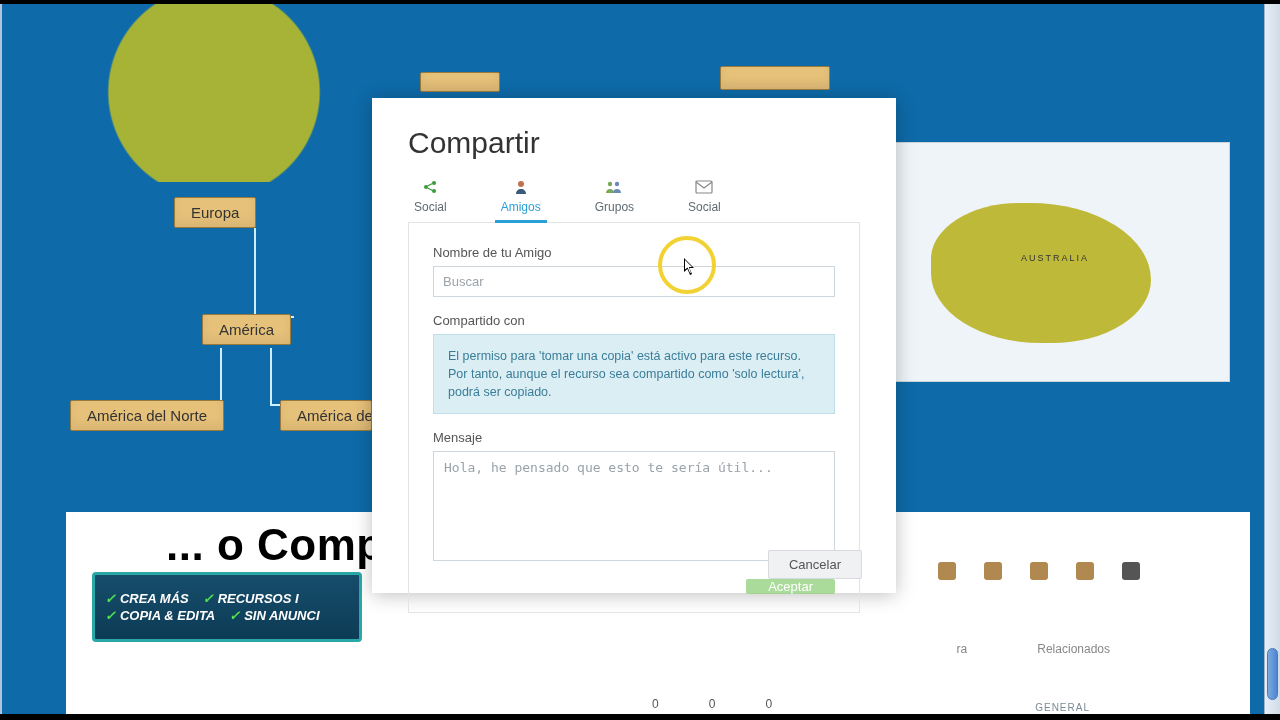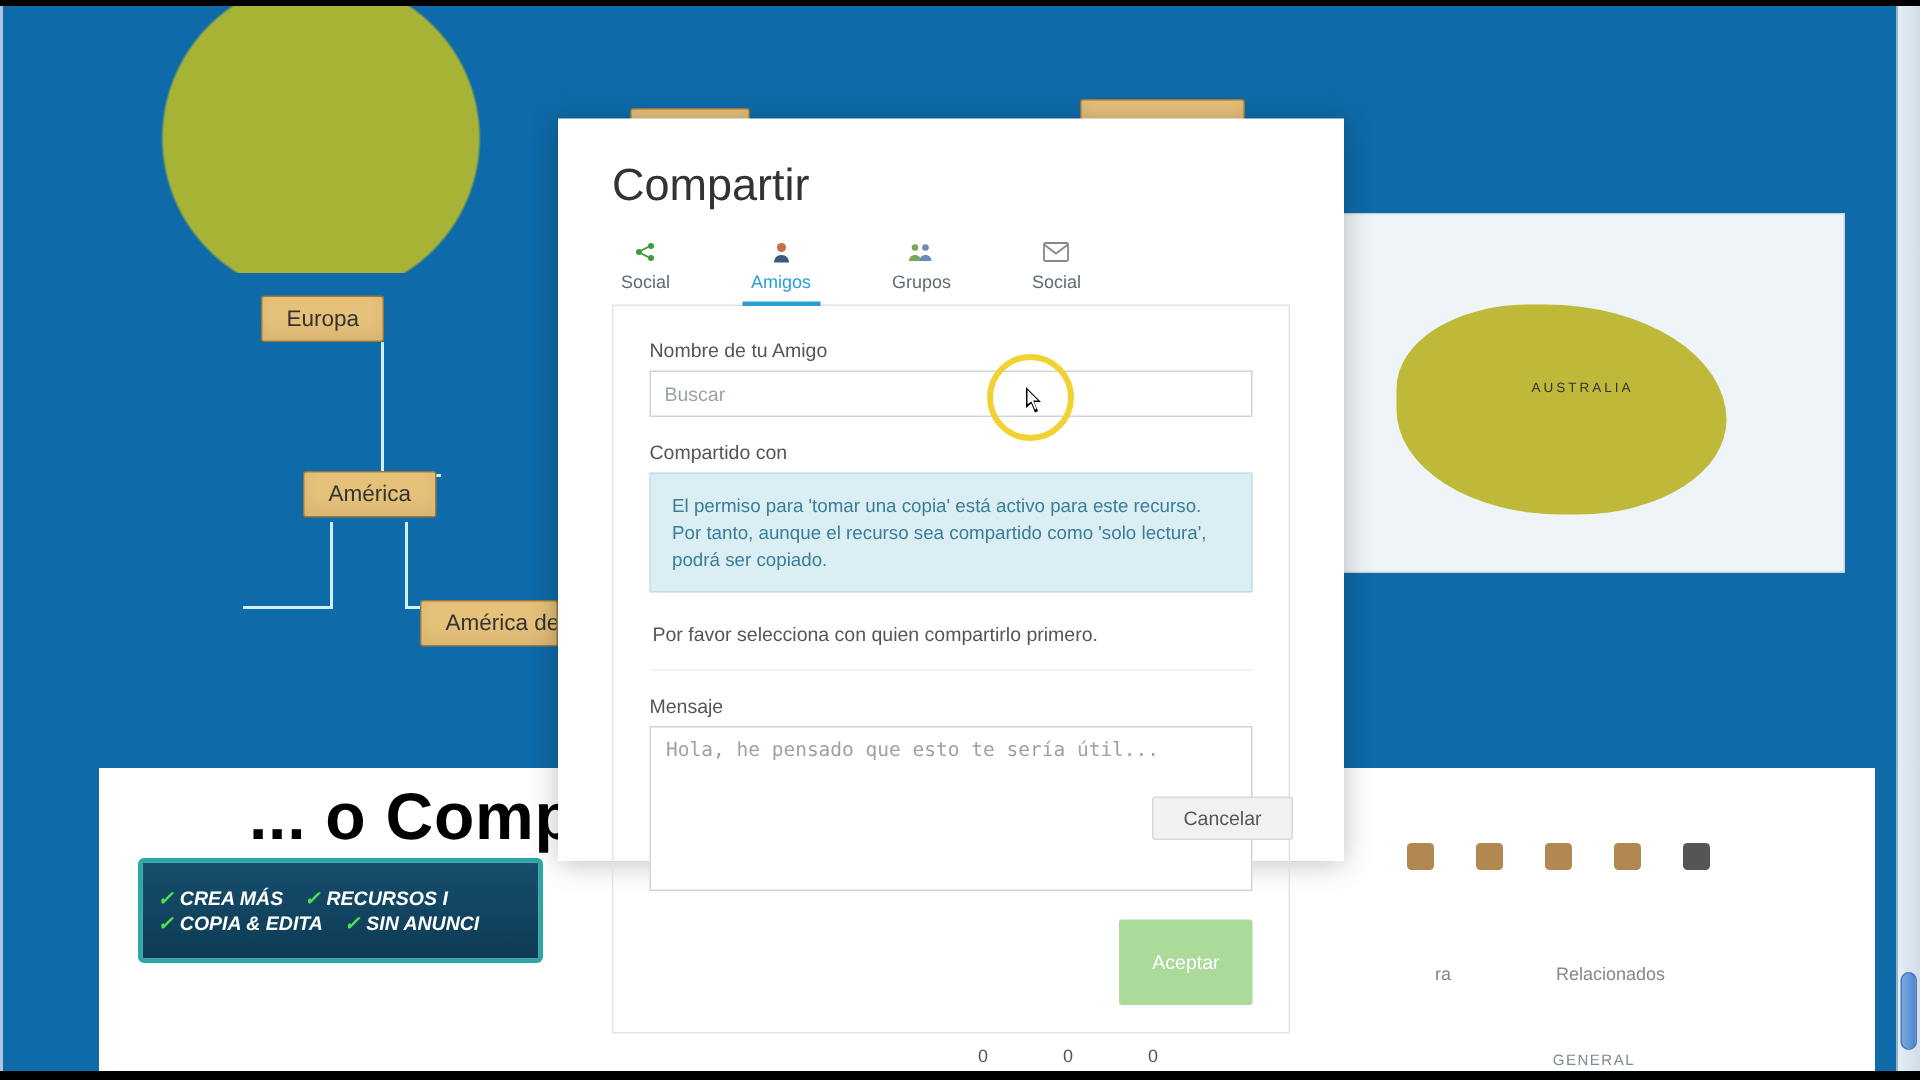--- a/index.html
+++ b/index.html
@@ -86,21 +86,21 @@
   .c1{ top:226px; left:252px; width:40px; height:90px;}
   .c2{ top:346px; left:160px; width:60px; height:58px; border-left:none; border-right:2px solid #cfeeff;}
   .c3{ top:346px; left:268px; width:50px; height:58px;}
   
   .caption{
     position:absolute; left:166px; top:520px; font-family: Arial Black, Arial, sans-serif;
     font-weight:900; font-size:44px; color:#000; letter-spacing:0.5px;
   }
   
   .modal{
-    position:absolute; left:372px; top:79px; width:524px; height:495px;
+    position:absolute; left:372px; top:98px; width:524px; height:495px;
     background:#fff; box-shadow:0 2px 18px rgba(0,0,0,.25);
     padding:28px 36px 14px;
   }
   .modal h1{
     font-weight:400; font-size:30px; color:#333; margin-bottom:18px;
   }
   .tabs{
     display:flex; gap:54px; padding:0 6px;
   }
   .tab{
@@ -130,21 +130,21 @@
   .plain-note{
     font-size:13px; color:#555; padding:20px 2px 16px; border-bottom:1px solid #eee;
   }
   .textarea{
     width:100%; height:110px; border:1px solid #cfd6db; padding:8px 10px;
     font-size:13px; resize:none; color:#333;
   }
   .textarea::placeholder{ color:#9aa3aa;}
   .accept-btn{
     float:right; margin-top:14px; background:#8fcf7a; color:#fff;
-    border:none; padding:21px 22px; font-size:13px; border-radius:2px;
+    border:none; padding:0 22px; font-size:13px; border-radius:2px;
     opacity:.75; cursor:pointer;
   }
   .cancel-btn{
     position:absolute; right:34px; bottom:14px; background:#f0f1f2; color:#555;
     border:1px solid #d7dade; padding:6px 20px; font-size:13px; border-radius:2px;
     cursor:pointer;
   }
   
   .ring{
     position:absolute; width:58px; height:58px; border:4px solid #f2d233;
@@ -169,20 +169,21 @@
   <div class="map oceania">
     <span class="aus-label">AUSTRALIA</span>
   </div>
 
   <div class="connector c1"></div>
   <div class="connector c2"></div>
   <div class="connector c3"></div>
 
   <div class="node europa">Europa</div>
   <div class="node america">América</div>
+  <div class="node amn">América del Norte</div>
   <div class="node ams">América de</div>
   <div class="node top1"></div>
   <div class="node top2"></div>
 
   <div class="bottom-panel"></div>
 
   <div class="info-bar">
     <span>CREA MÁS</span>
     <span>RECURSOS I</span>
     <span>COPIA &amp; EDITA</span>
@@ -259,21 +260,20 @@
   </div>
 
   <div class="panel">
     <div class="field-label">Nombre de tu Amigo</div>
     <input class="text-input" type="text" placeholder="Buscar" style="">
 
     <div class="section-gap"></div>
     <div class="field-label">Compartido con</div>
     <div class="info-box">El permiso para 'tomar una copia' está activo para este recurso. Por tanto, aunque el recurso sea compartido como 'solo lectura', podrá ser copiado.</div>
 
-    <div class="plain-note">Por favor selecciona con quien compartirlo primero.</div>
 
     <div class="section-gap"></div>
     <div class="field-label">Mensaje</div>
     <textarea class="textarea" placeholder="Hola, he pensado que esto te sería útil..." style=""></textarea>
 
     <button class="accept-btn">Aceptar</button>
     <div style="clear:both"></div>
   </div>
 
   <button class="cancel-btn">Cancelar</button>

